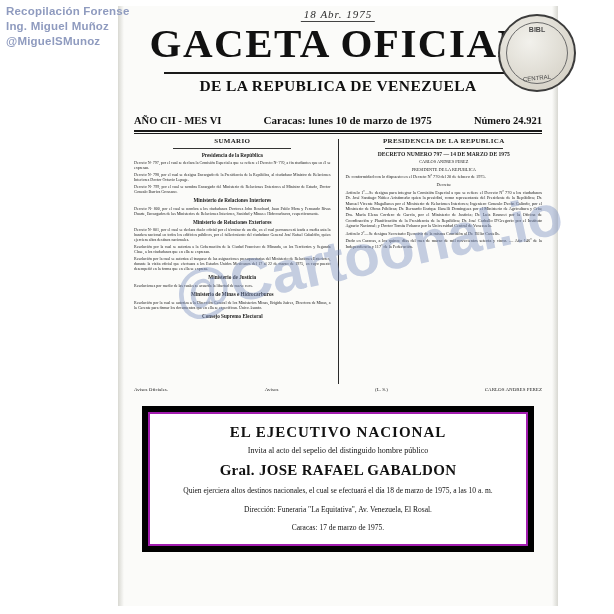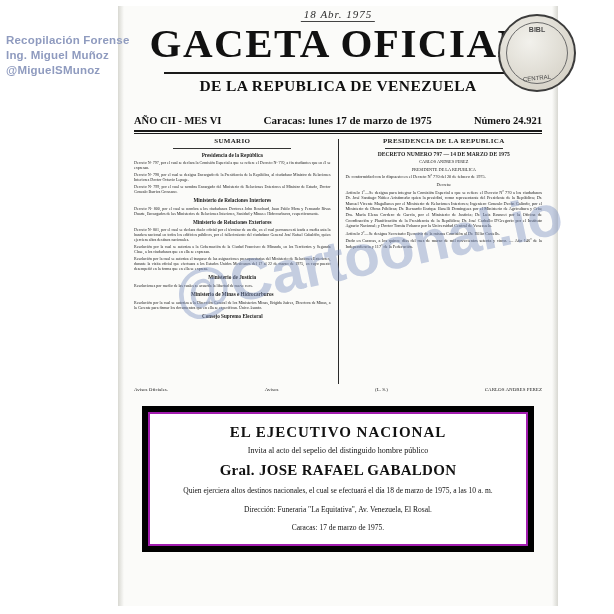--- a/index.html
+++ b/index.html
@@ -5,21 +5,21 @@
   html,body{margin:0;padding:0;}
   body{
     width:614px;height:614px;
     background:#ffffff;
     font-family:"Liberation Serif", serif;
     position:relative;
     overflow:hidden;
   }
   
   .wm-tl{
-    position:absolute;left:6px;top:33px;
+    position:absolute;left:6px;top:4px;
     font-family:"Liberation Sans", sans-serif;
     font-size:11.5px;line-height:15px;
     color:#8f9bbf;font-weight:bold;
     z-index:40;
     letter-spacing:.2px;
   }
   .wm-tl div{white-space:nowrap;}
   
   .wm-big{
     position:absolute;
@@ -204,21 +204,21 @@
   </div>
 
   <div class="masthead">
     <div class="gaceta">GACETA OFICIAL</div>
     <div class="rule"></div>
     <div class="republica">DE LA REPUBLICA DE VENEZUELA</div>
   </div>
 
   <div class="issueline">
     <div>AÑO CII - MES VI</div>
-    <div class="center">Caracas: lunes 17 de marzo de 1975</div>
+    <div class="center">Caracas: lunes 10 de marzo de 1975</div>
     <div>Número 24.921</div>
   </div>
   <div class="issue-rule"></div>
   <div class="issue-rule2"></div>
 
   <div class="cols">
 
     <div class="col left">
       <h3>SUMARIO</h3>
       <div class="sumrule"></div>

